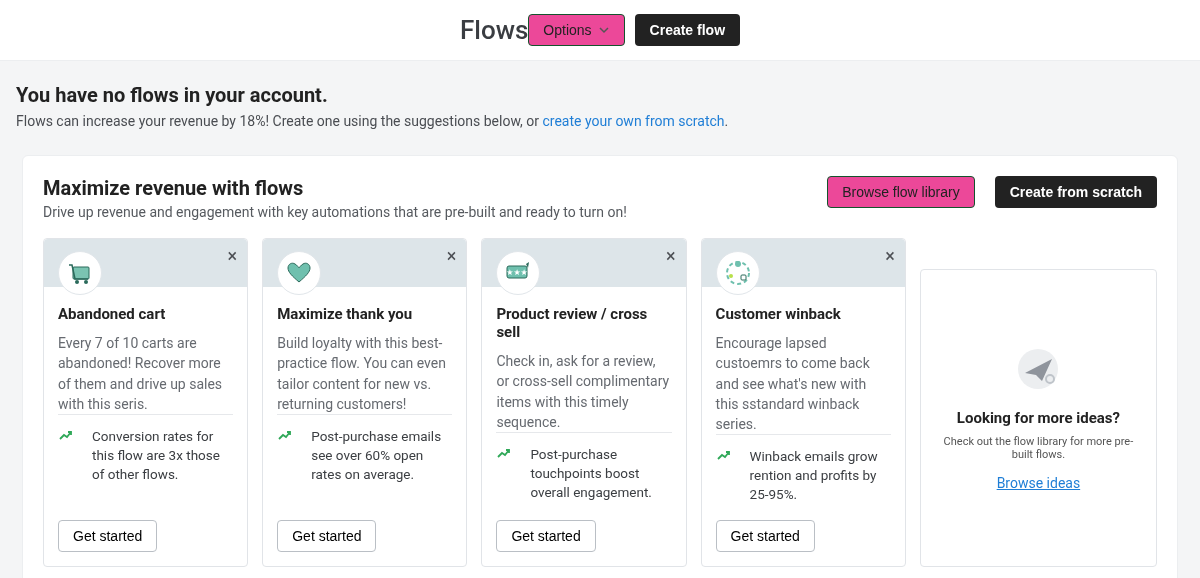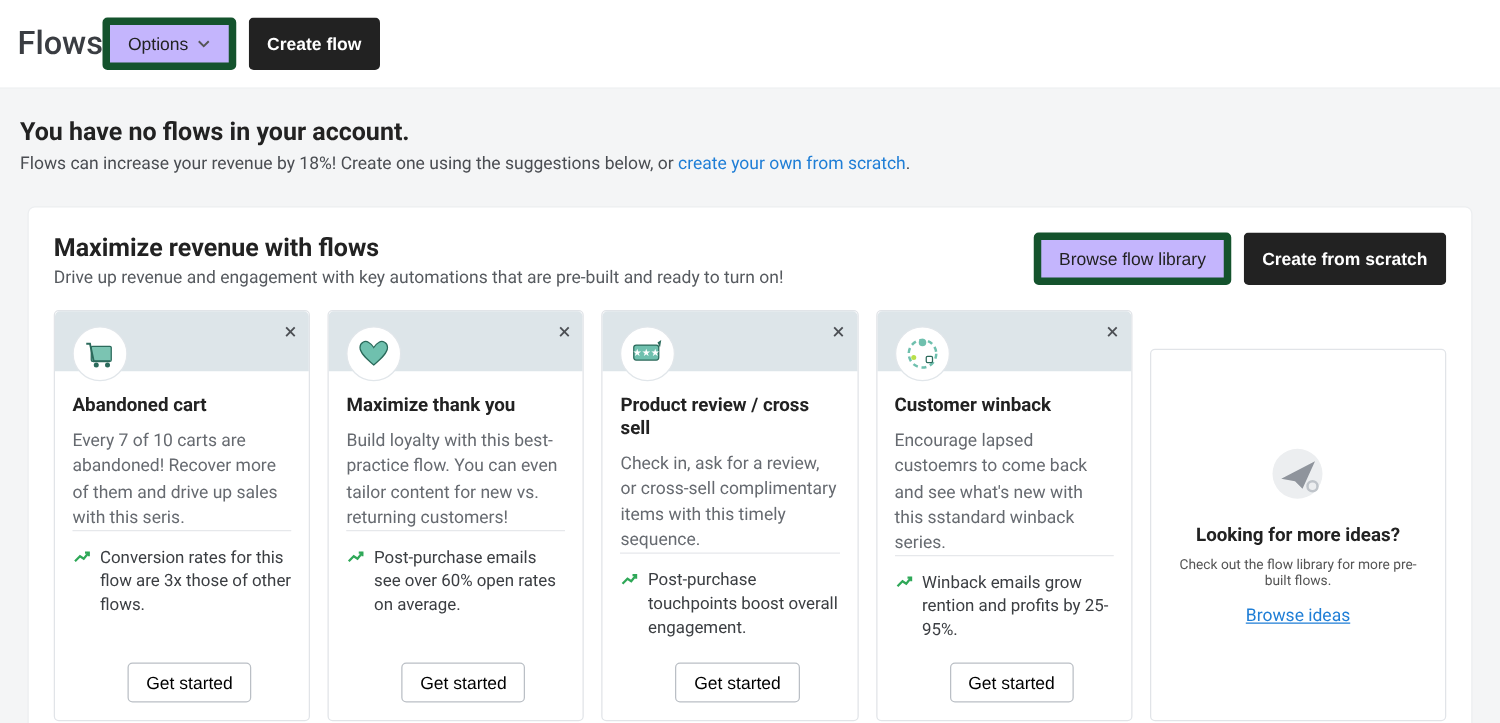--- a/index.html
+++ b/index.html
@@ -1,43 +1,43 @@
 <!DOCTYPE html>
 <html><head>
 <meta charset="utf-8">
 <style>
   * { box-sizing: border-box; margin: 0; padding: 0; }
   body { font-family: -apple-system, BlinkMacSystemFont, "Segoe UI", Roboto, Helvetica, Arial, sans-serif; background: #f4f5f6; color: #222; }
-  .topbar { display:flex; justify-content:flex-start; align-items:center; padding: 14px 14px 14px 14px; background:#fff; border-bottom:1px solid #eceef0; }
+  .topbar { display:flex; justify-content:center; align-items:center; padding: 14px 14px 14px 14px; background:#fff; border-bottom:1px solid #eceef0; }
   .topbar h1 { font-size: 26px; font-weight:500; color:#3a3d42; }
   .topbar-actions { display:flex; gap:10px; }
   .btn { display:inline-flex; align-items:center; gap:6px; border-radius:4px; padding:7px 14px; font-size:14px; cursor:pointer; border:1px solid transparent; }
-  .btn-outline { background:#c4b5fd; border:6px solid #14532d; color:#222; }
+  .btn-outline { background:#ec4899; border:1px solid #14532d; color:#222; }
   .btn-dark { background:#222; color:#fff;font-weight:bold; }
   .intro { padding: 22px 22px 10px 16px; }
   .intro h2 { font-size:20px; font-weight:700; margin-bottom:6px; }
   .intro p { font-size:14px; color:#4a4d52; }
   .intro a { color:#1f7ed6; text-decoration:none; }
   .panel { background:#fff; border-radius:6px; margin: 16px 22px 30px 22px; padding:20px 20px 24px 20px; border:1px solid #eceef0; }
   .panel-head { display:flex; justify-content:space-between; align-items:flex-start; margin-bottom:18px; }
   .panel-head h3 { font-size:20px; font-weight:700; margin-bottom:4px;}
   .panel-head p { font-size:14px; color:#565a5f; }
-  .panel-actions { display:flex; gap:10px; }
+  .panel-actions { display:flex; gap:20px; }
   .cards { display:flex; gap:14px; }
   .card { flex:1; border:1px solid #e1e4e8; border-radius:4px; display:flex; flex-direction:column; min-width:0; font-size:13px; }
   .card-top { position:relative; background:#dde5e9; border-top-left-radius:4px; border-top-right-radius:4px; height:48px; display:flex; align-items:center; padding-left:14px; }
   .card-top .close { position:absolute; right:10px; top:8px; cursor:pointer; color:#4c4f54; font-size:18px; line-height:1;}
   .icon-circle { width:44px; height:44px; border-radius:50%; background:#fff; display:flex; align-items:center; justify-content:center; position:relative; top:10px; border:1px solid #e1e6ea;}
   .card-body { padding:18px 14px 14px 14px; display:flex; flex-direction:column; flex:1; }
   .card-body h4 { font-size:15px; font-weight:700; margin-bottom:10px; }
   .card-desc { color:#666a70; font-size:14px; line-height:1.45; margin-bottom:0; }
   .card-sep { border:none; border-top:1px solid #e6e8eb; margin-bottom:12px; }
-  .stat { display:flex; gap:8px; align-items:flex-start; font-size:13.5px; color:#3b3e42; margin-bottom:auto; line-height:1.4; }
+  .stat { display:flex; gap:20px; align-items:flex-start; font-size:13.5px; color:#3b3e42; margin-bottom:auto; line-height:1.4; }
   .stat svg { flex-shrink:0; margin-top:2px; }
-  .card-footer { margin-top:16px;margin-left:44px; }
+  .card-footer { margin-top:16px; }
   .cta { display:inline-block; border:1px solid #babfc5; border-radius:4px; padding:7px 14px; font-size:14px; cursor:pointer; background:#fff; }
   .more-card { flex:1; border:1px solid #e1e4e8; border-radius:4px; display:flex; flex-direction:column; align-items:center; justify-content:center; text-align:center; padding:20px 16px;margin-top:31px; }
   .more-card h4 { font-size:15px; font-weight:700; margin:16px 0 8px 0; }
   .more-card p { font-size:11px; color:#555; margin-bottom:14px; }
   .more-card a { color:#1f7ed6; font-size:14px; text-decoration:underline; cursor:pointer; }
   .paper-ico { width:56px; height:48px; position:relative; }
 </style>
 </head>
 <body>
 

